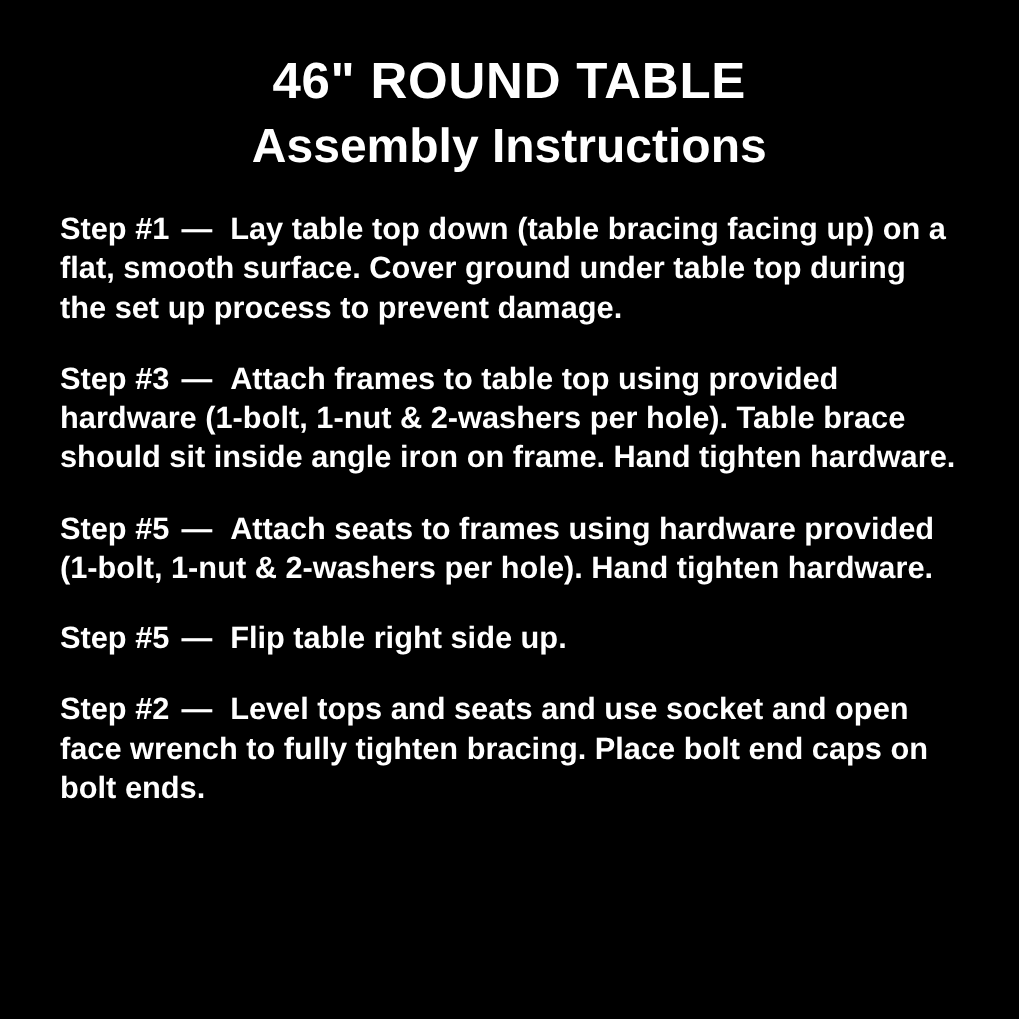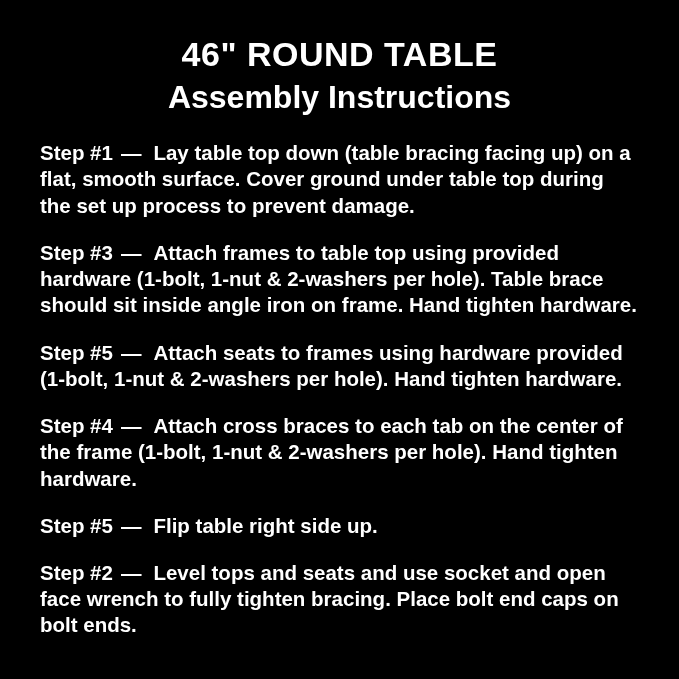--- a/index.html
+++ b/index.html
@@ -59,22 +59,19 @@
     <p class="step">
       <span class="step-label">Step #1</span><span class="step-dash">—</span><span>Lay table top down (table bracing facing up) on a flat, smooth surface. Cover ground under table top during the set up process to prevent damage.</span>
     </p>
     <p class="step">
       <span class="step-label">Step #3</span><span class="step-dash">—</span><span>Attach frames to table top using provided hardware (1-bolt, 1-nut &amp; 2-washers per hole). Table brace should sit inside angle iron on frame. Hand tighten hardware.</span>
     </p>
     <p class="step">
       <span class="step-label">Step #5</span><span class="step-dash">—</span><span>Attach seats to frames using hardware provided (1-bolt, 1-nut &amp; 2-washers per hole). Hand tighten hardware.</span>
     </p>
     <p class="step">
-      <span class="step-label">Step #4</span><span class="step-dash">—</span><span>Attach cross braces to each tab on the center of the frame (1-bolt, 1-nut &amp; 2-washers per hole). Hand tighten hardware.</span>
-    </p>
-    <p class="step">
       <span class="step-label">Step #5</span><span class="step-dash">—</span><span>Flip table right side up.</span>
     </p>
     <p class="step">
       <span class="step-label">Step #2</span><span class="step-dash">—</span><span>Level tops and seats and use socket and open face wrench to fully tighten bracing. Place bolt end caps on bolt ends.</span>
     </p>
   </div>
 </div>
 
 </body></html>

